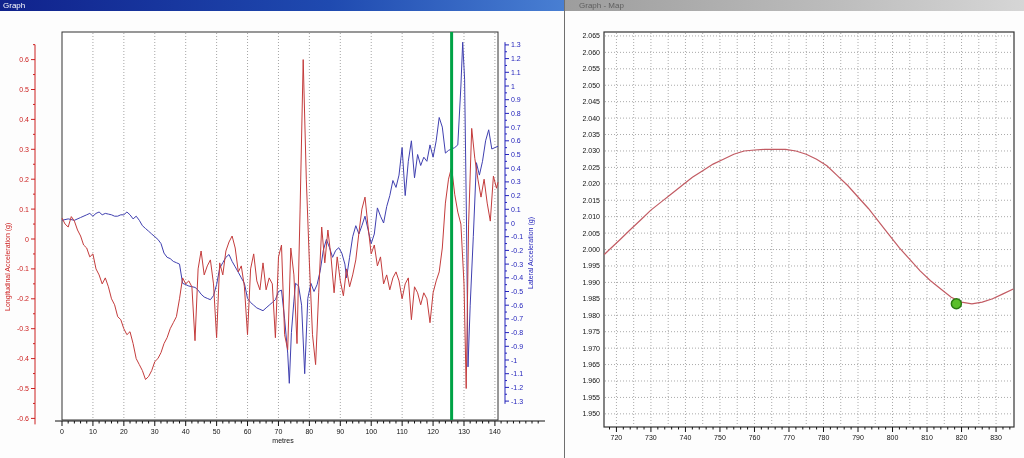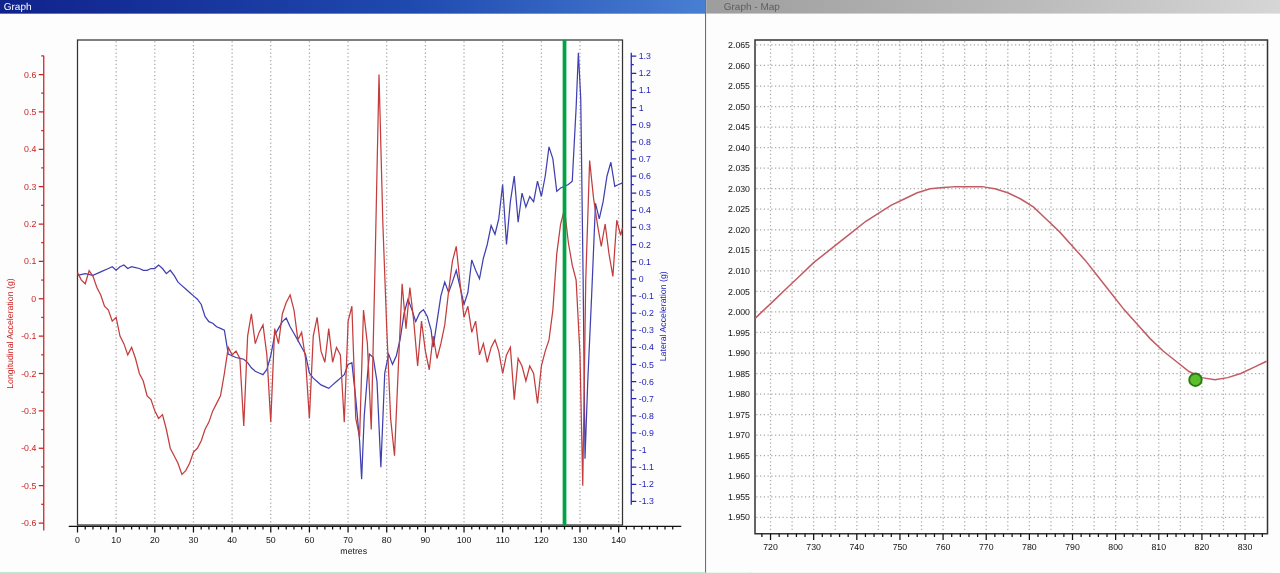--- a/index.html
+++ b/index.html
@@ -18,21 +18,21 @@
   .titlebar.inactive { background:linear-gradient(90deg,#9d9d9d 0%, #bdbdbd 60%, #d6d6d6 100%);padding-left:14px; }
   .titlebar .title { font-size:8px; line-height:11px; white-space:nowrap; }
   .titlebar.active .title { color:#ffffff; }
   .titlebar.inactive .title { color:#5e5e5e; }
   .close-btn {
     position:absolute; right:2px; top:1px; width:9px; height:9px;
     background:#d6d3ce; border:1px solid; border-color:#ffffff #6a6a6a #6a6a6a #ffffff;
     font-size:7px; line-height:7px; text-align:center; color:#222; cursor:default;
   }
   .client { position:absolute; left:0; right:0; top:11px; bottom:0; background:#fdfdfd; }
-  #graph-window { left:0; width:601px; background:#22c55e; border-right:1px solid #9a9a9a; }
+  #graph-window { left:0; width:601px; background:#ffffff; border-right:1px solid #9a9a9a; }
   #map-window { left:564px; width:460px; background:#f4f4f4; border-left:1px solid #6f6f6f; }
   svg { display:block; }
   svg text { font-family:"Liberation Sans", sans-serif; }
 </style>
 </head>
 <body>
 
 <div>
 
   <div class="window" id="graph-window">

